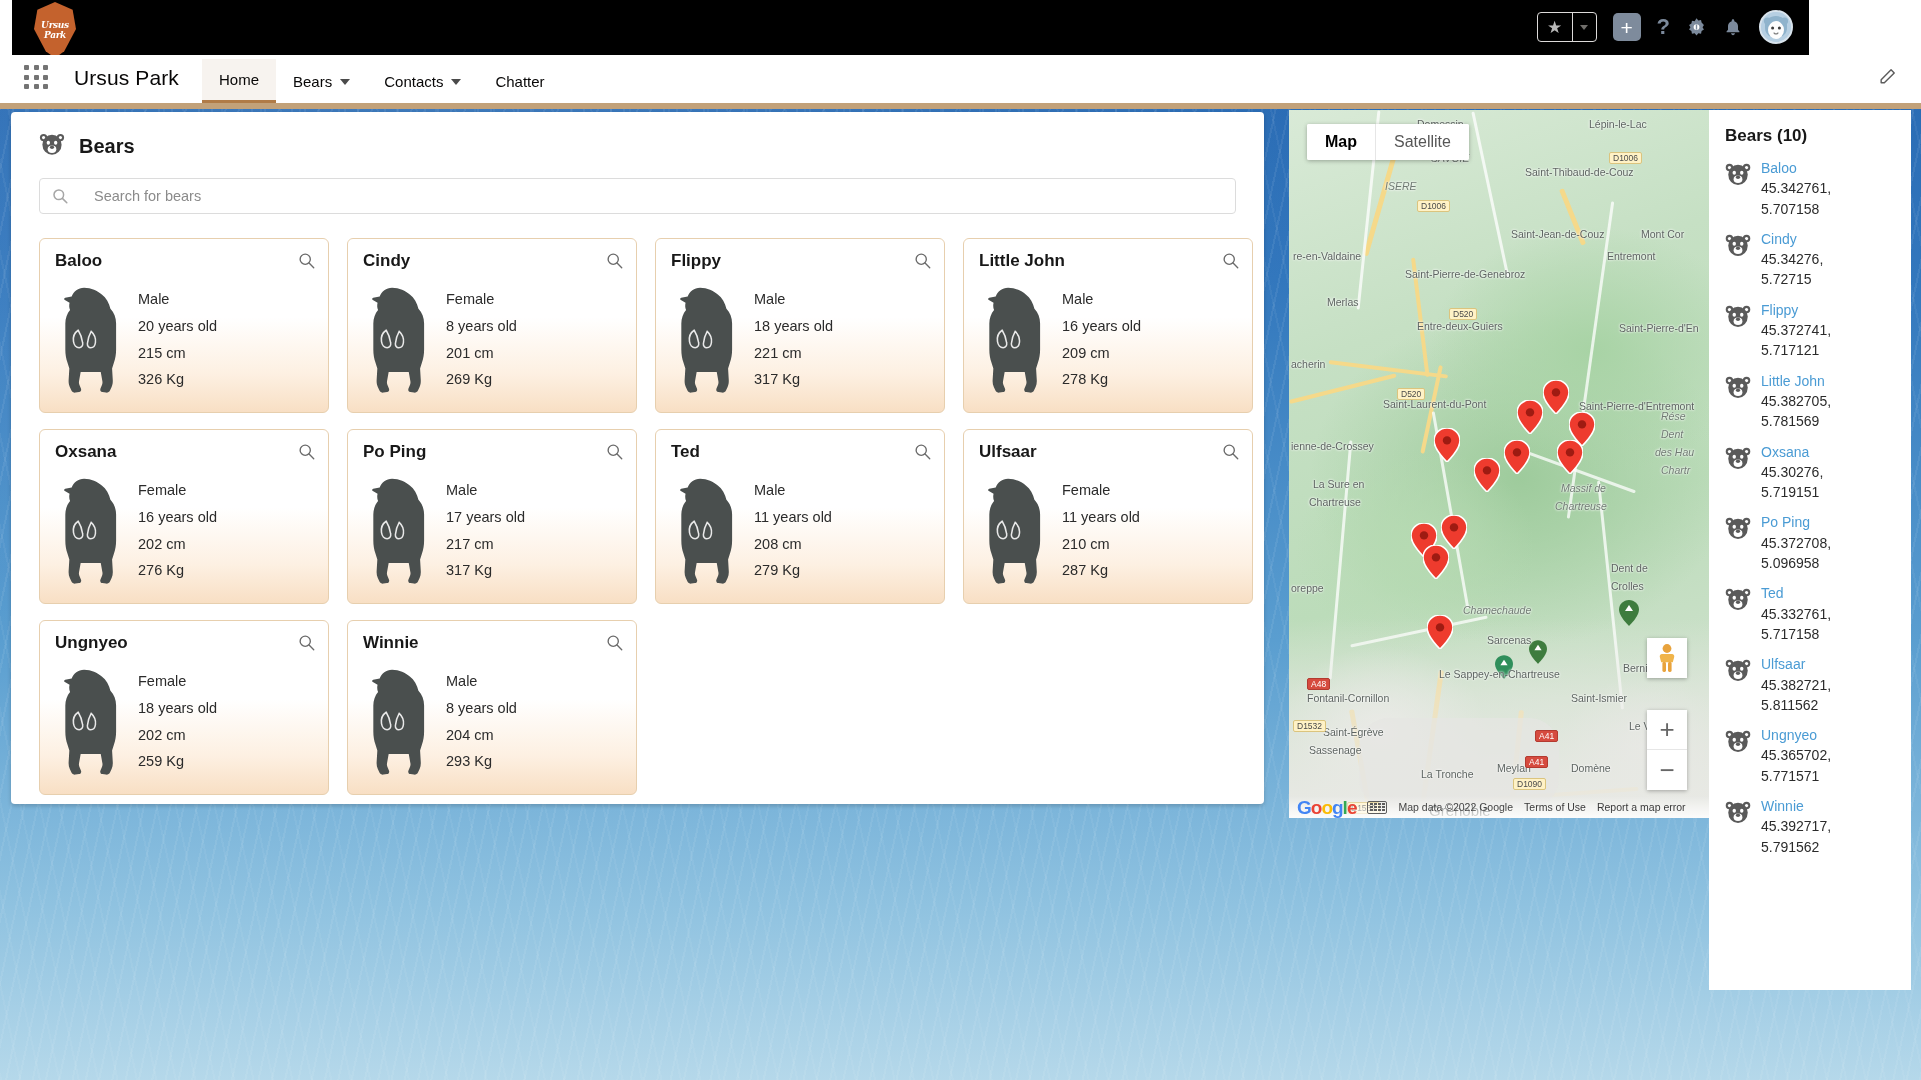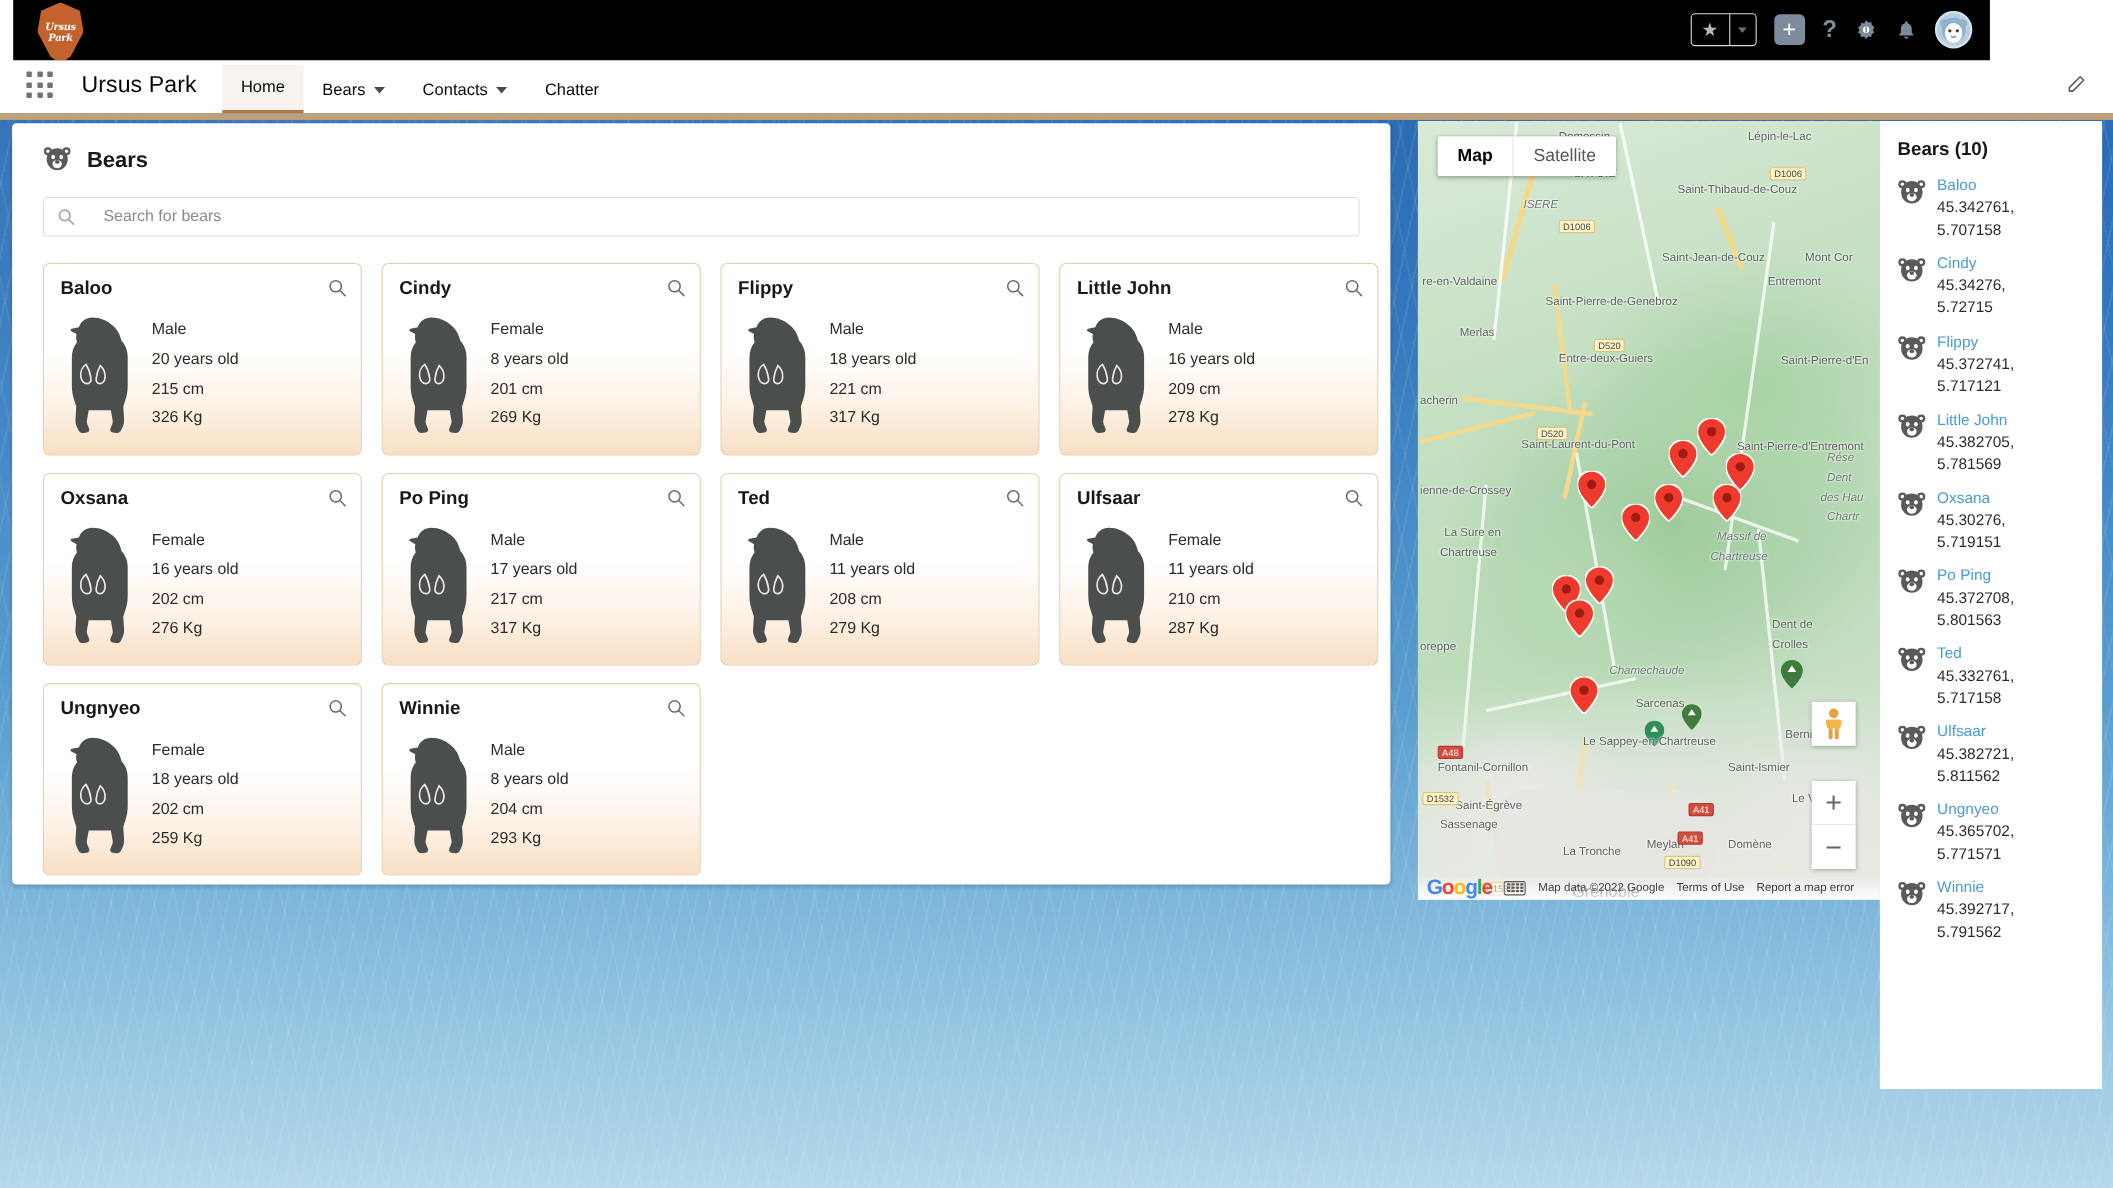--- a/index.html
+++ b/index.html
@@ -978,21 +978,21 @@
             <ellipse cx="26.5" cy="7" rx="2" ry="2" fill="#fff"></ellipse>
             <ellipse cx="16" cy="16" rx="12" ry="12.5"></ellipse>
             <ellipse cx="11.4" cy="13.4" rx="2.1" ry="2.5" fill="#fff"></ellipse>
             <ellipse cx="20.6" cy="13.4" rx="2.1" ry="2.5" fill="#fff"></ellipse>
             <ellipse cx="16" cy="21.5" rx="5.4" ry="4.6" fill="#fff"></ellipse>
             <ellipse cx="16" cy="19" rx="2.6" ry="2.1" fill="#5a5a5a"></ellipse>
           </svg></span>
         <span class="list-row-text">
           <span class="list-row-name">Po Ping</span>
           <span class="list-row-coords">45.372708,</span>
-          <span class="list-row-coords">5.801563</span>
+          <span class="list-row-coords">5.096958</span>
         </span>
       </div>
       <div class="list-row">
         <span><svg class="list-bear-head" viewBox="0 0 32 30" fill="#5a5a5a">
             <ellipse cx="5.5" cy="7" rx="4.6" ry="4.6"></ellipse>
             <ellipse cx="26.5" cy="7" rx="4.6" ry="4.6"></ellipse>
             <ellipse cx="5.5" cy="7" rx="2" ry="2" fill="#fff"></ellipse>
             <ellipse cx="26.5" cy="7" rx="2" ry="2" fill="#fff"></ellipse>
             <ellipse cx="16" cy="16" rx="12" ry="12.5"></ellipse>
             <ellipse cx="11.4" cy="13.4" rx="2.1" ry="2.5" fill="#fff"></ellipse>

